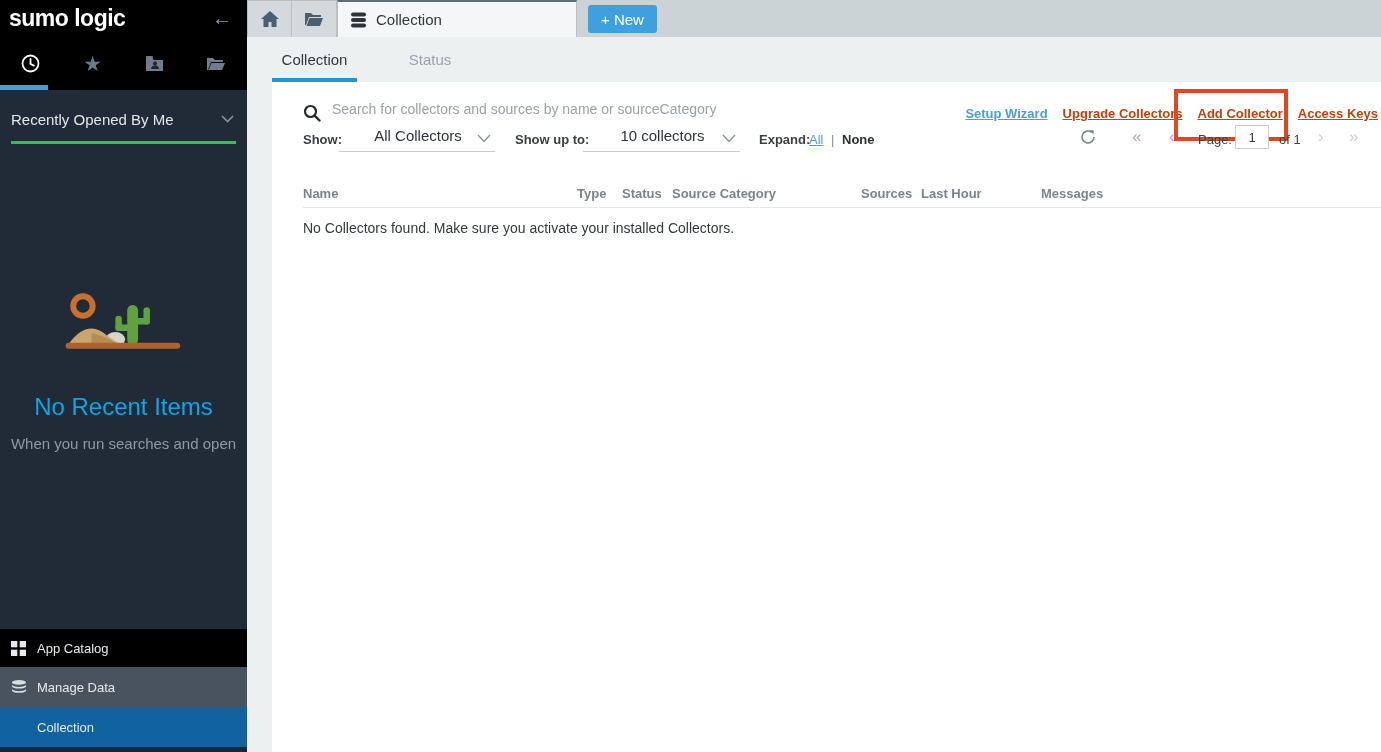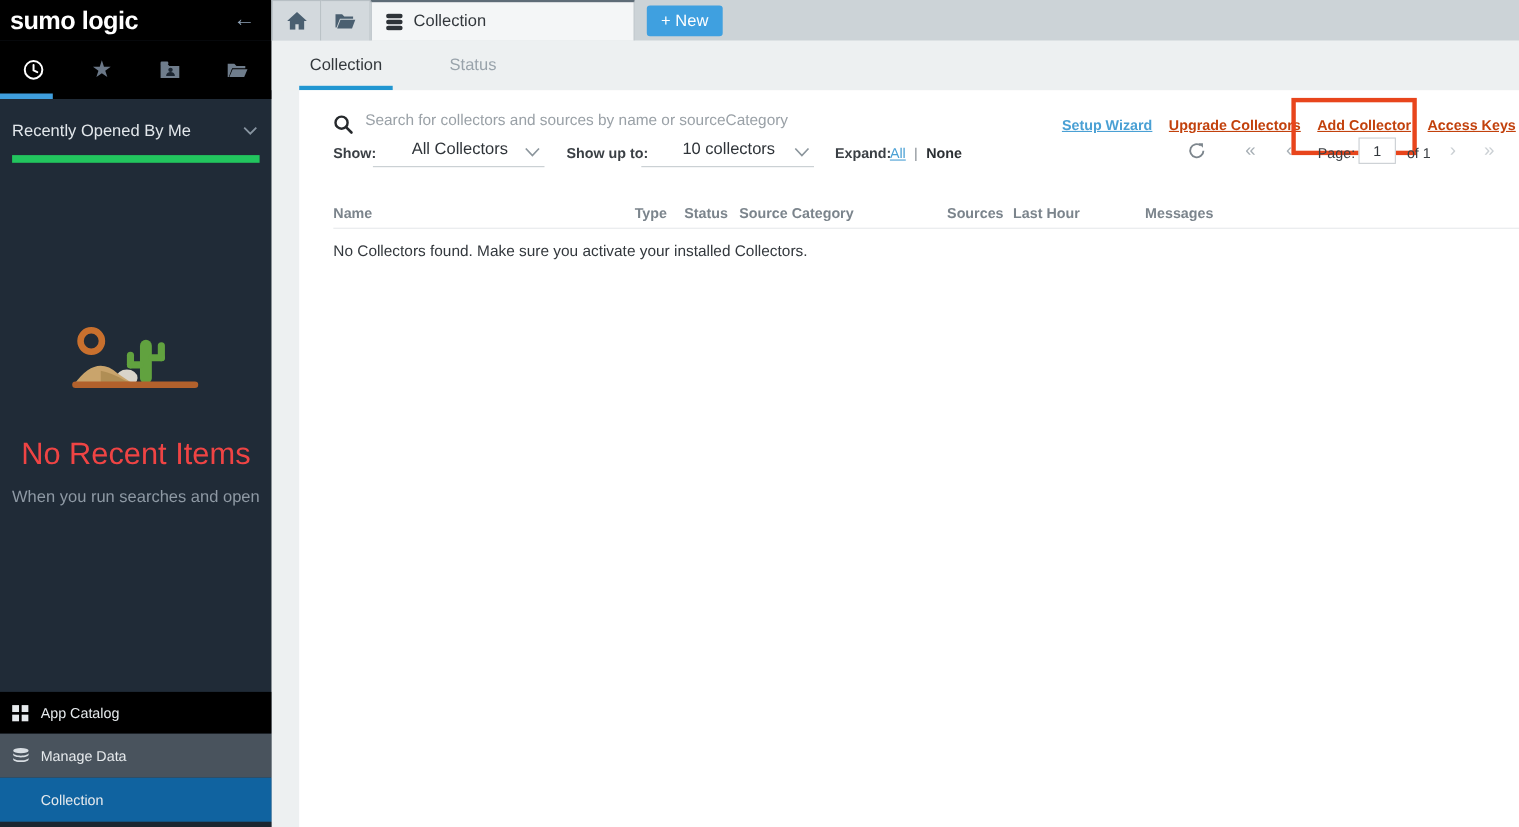--- a/index.html
+++ b/index.html
@@ -9,26 +9,26 @@
 
   
   .sidebar { position:absolute; left:0; top:0; width:247px; height:752px; background:#202b37; }
   .sb-header { position:relative; height:37px; background:#000; display:flex; align-items:center; }
   .sb-logo { color:#fff; font-size:23px; font-weight:700; letter-spacing:-0.5px; margin-left:9px; }
   .sb-collapse { position:absolute; right:15px; top:7px; color:#8fa3b8; font-size:20px; cursor:pointer; }
   .sb-iconbar { position:relative; height:53px; background:#000; display:flex; }
   .sb-iconcell { width:25%; display:flex; align-items:center; justify-content:center; cursor:pointer; }
   .sb-iconcell .star-glyph { color:#6b7888; font-size:21px; line-height:1; }
   .sb-active-indicator { position:absolute; left:0; bottom:0; width:48px; height:5px; background:#3f9edd; }
-  .sb-dropdown { margin:21px 11px 0 11px; padding-bottom:12px; border-bottom:7px solid #22c55e; position:relative; cursor:pointer; }
+  .sb-dropdown { margin:21px 11px 0 11px; padding-bottom:12px; border-bottom:3px solid #22c55e; position:relative; cursor:pointer; }
   .sb-dropdown-label { color:#e2e7eb; font-size:15px; }
   .sb-dropdown .chev { position:absolute; right:2px; top:4px; }
   .sb-empty { text-align:center; }
   .sb-illustration { margin-top:148px; display:flex; justify-content:center; }
-  .sb-empty-title { margin-top:34px; font-size:28px; color:#ef4444; font-weight:400; }
+  .sb-empty-title { margin-top:34px; font-size:24px; color:#0ea5e9; font-weight:400; }
   .sb-empty-text { margin-top:13px; font-size:15px; color:#8e99a4; line-height:19px; }
   .sb-nav { position:absolute; left:0; bottom:0; width:247px; }
   .sb-nav-item { position:relative; display:flex; align-items:center; cursor:pointer; }
   .sb-nav-item .nav-icon { position:absolute; left:11px; }
   .sb-nav-label { margin-left:37px; font-size:13px; color:#e6eaed; }
   .nav-app-catalog { height:38px; background:#000; }
   .nav-manage-data { height:40px; background:#49535d; }
   .nav-collection { height:40px; background:#1063a0; }
   .sb-nav-strip { height:5px; background:#1c2630; }
 

